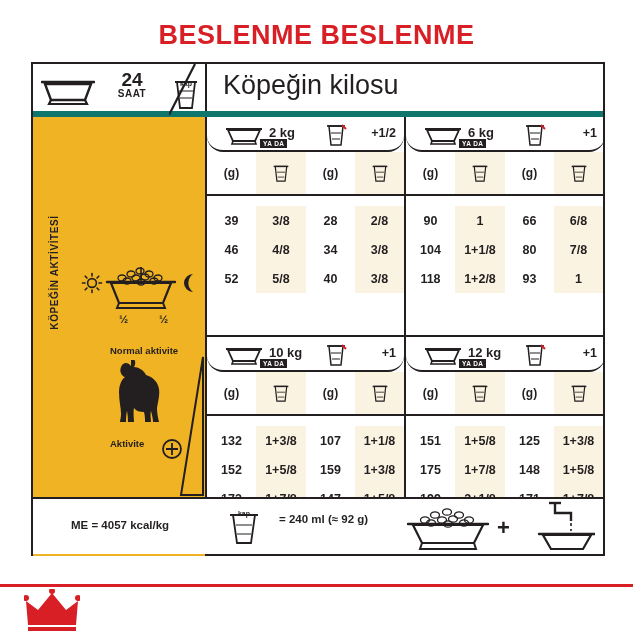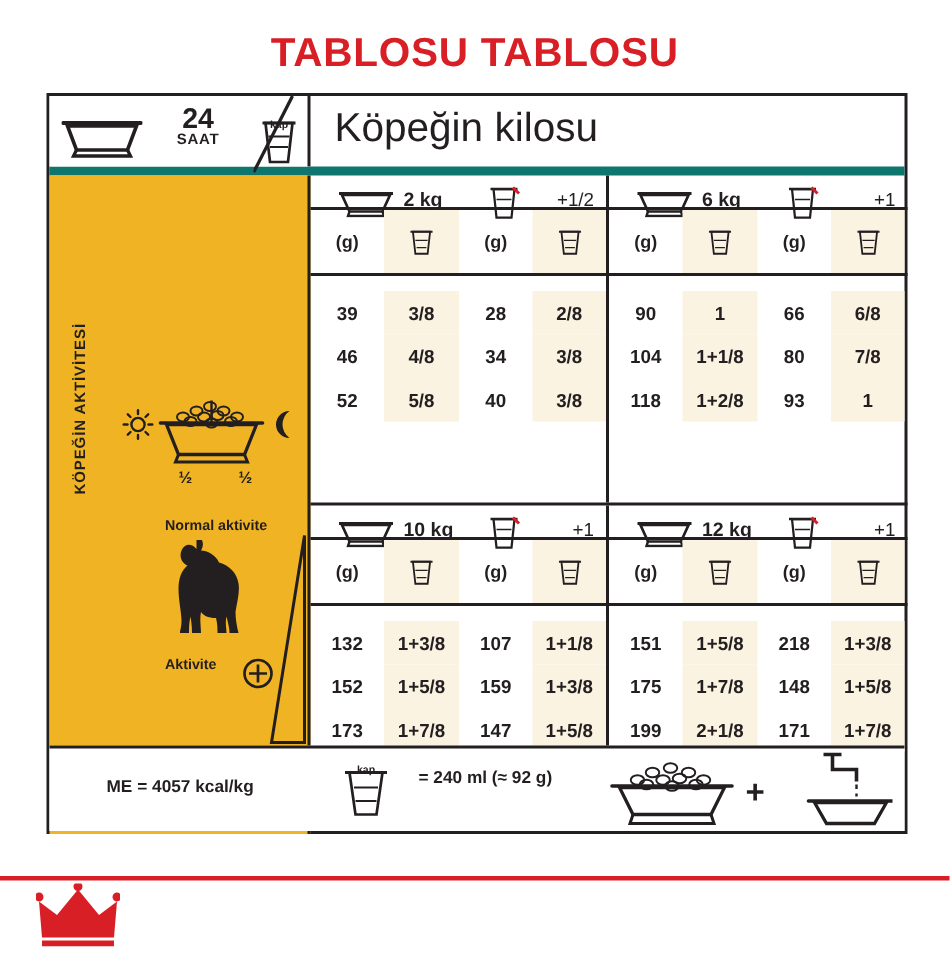--- a/index.html
+++ b/index.html
@@ -80,33 +80,34 @@
   }
   .qrow{position:absolute;left:0;width:100%;}
   .quad{
     position:absolute;top:0;height:100%;box-sizing:border-box;
   }
   .quad.left{left:0;width:199px;border-right:2px solid #231f20;}
   .quad.right{left:199px;width:199px;}
 
   
   .whdr{
-    position:relative;height:23px;border-bottom:2px solid #231f20;
+    position:relative;height:35px;border-bottom:2px solid #231f20;
     box-sizing:border-box;
+    border-radius:16px;
   }
   .wt-txt{
     position:absolute;left:62px;top:8px;font-size:13px;font-weight:bold;
   }
   .yada{
     position:absolute;left:53px;top:22px;
     font-size:6.5px;font-weight:bold;color:#ffffff;background:#231f20;
     padding:1px 3px;letter-spacing:.4px;
   }
   .plus{
-    position:absolute;right:8px;top:9px;font-size:12.5px;font-weight:normal;
+    position:absolute;right:8px;top:9px;font-size:12.5px;font-weight:bold;
   }
 
   
   .units{
     position:relative;height:44px;border-bottom:2px solid #231f20;
     box-sizing:border-box;
   }
   .ucell{
     position:absolute;top:0;height:100%;box-sizing:border-box;
     display:flex;align-items:center;justify-content:center;
@@ -156,21 +157,21 @@
   }
 
   svg{display:block;}
   .nb{position:absolute;}
 </style>
 </head>
 <body>
 
 <div class="page">
 
-  <div class="title">TABLOSU TABLOSU</div>
+  <div class="title">BESLENME BESLENME</div>
 
   <div class="frame">
 
     <div class="hdr">
       <div class="hdr-left">
 
         <svg class="nb" style="left:8px;top:12px;" width="54" height="30" viewBox="0 0 54 30">
           <path d="M4 8 H50 L44 24 H10 Z" fill="none" stroke="#231f20" stroke-width="2.4"></path>
           <path d="M1 6 H53" stroke="#231f20" stroke-width="2.6" stroke-linecap="round"></path>
           <path d="M10 24 L8 28 H46 L44 24" fill="none" stroke="#231f20" stroke-width="2.2"></path>
@@ -475,21 +476,21 @@
               <svg width="18" height="24" viewBox="0 0 22 26">
                 <path d="M4 5 H18 L16 23 H6 Z" fill="none" stroke="#231f20" stroke-width="1.5"></path>
                 <path d="M2 5 H20" stroke="#231f20" stroke-width="1.7"></path>
                 <path d="M6 12 H16 M7 18 H15" stroke="#231f20" stroke-width="1"></path>
               </svg>
             </div>
           </div>
           <div class="vrow" style="margin-top:10px;">
             <div class="vcell c0">151</div>
             <div class="vcell c1 shade">1+5/8</div>
-            <div class="vcell c2">218</div>
+            <div class="vcell c2">125</div>
             <div class="vcell c3 shade">1+3/8</div>
           </div>
           <div class="vrow">
             <div class="vcell c0">175</div>
             <div class="vcell c1 shade">1+7/8</div>
             <div class="vcell c2">148</div>
             <div class="vcell c3 shade">1+5/8</div>
           </div>
           <div class="vrow">
             <div class="vcell c0">199</div>

